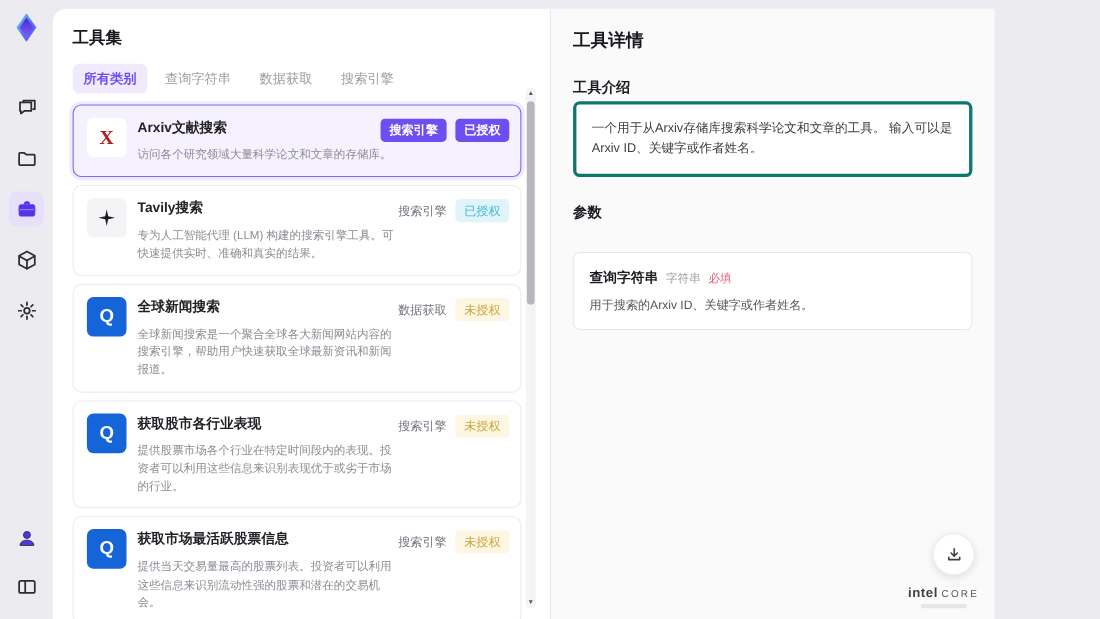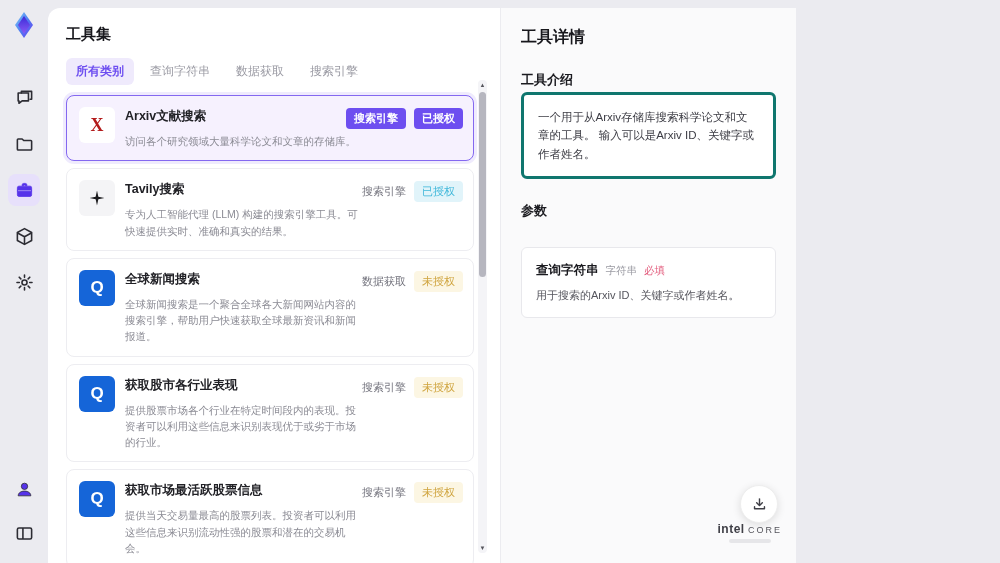--- a/index.html
+++ b/index.html
@@ -1,18 +1,18 @@
 <!DOCTYPE html>
 <html><head>
 <meta charset="utf-8">
 <style>
   * { margin:0; padding:0; box-sizing:border-box; }
   html,body { width:1000px; height:563px; overflow:hidden; }
   body { background:#ebebf0; font-family:"Liberation Sans","DejaVu Sans",sans-serif; color:#222; }
-  .app { display:flex; width:796px; height:563px; }
+  .app { display:flex; width:904px; height:563px; }
 
   
   .rail { width:48px; height:563px; background:#ebebf0; display:flex; flex-direction:column; align-items:center; flex:none; }
   .rail-logo { width:30px; height:30px; margin-top:10px; }
   .rail-nav { margin-top:42px; display:flex; flex-direction:column; gap:14px; align-items:center; }
   .rail-btn { width:32px; height:32px; border-radius:8px; display:flex; align-items:center; justify-content:center; cursor:pointer; }
   .rail-btn svg { stroke:#2c2c33; }
   .rail-btn.active { background:#e7e0fb; }
   .rail-btn.active svg { stroke:#5633ea; }
   .rail-spacer { flex:1; }
@@ -57,21 +57,21 @@
   .intro-box { margin-top:3px; background:#fff; border:3px solid #0f766e; border-radius:6px; padding:13px 14px; font-size:11.5px; color:#3c3c44; line-height:1.6; }
   .param-card { margin-top:27px; background:#fff; border:1px solid #e8e8ec; border-radius:6px; padding:14px; }
   .param-head { display:flex; align-items:baseline; gap:7px; }
   .param-name { font-size:12.5px; font-weight:bold; color:#1b1b20; }
   .param-type { font-size:10.5px; color:#9a9aa2; }
   .param-required { font-size:10.5px; color:#e35d7e; }
   .param-desc { font-size:11px; color:#55555d; margin-top:9px; }
 
   
   .fab { position:absolute; right:18px; bottom:40px; width:38px; height:38px; border-radius:50%; background:#fff; border:1px solid #eee; box-shadow:0 2px 8px rgba(0,0,0,.12); display:flex; align-items:center; justify-content:center; cursor:pointer; }
-  .brand { position:absolute; right:14px; bottom:20px; text-align:center; }
+  .brand { position:absolute; right:14px; bottom:10px; text-align:center; }
   .brand-row { font-size:12px; color:#3f3f46; }
   .brand-intel { font-weight:bold; letter-spacing:.5px; }
   .brand-core { font-size:9px; letter-spacing:2px; color:#55555c; }
   .brand-bar { width:42px; height:4px; background:#d9d9de; border-radius:2px; margin:3px auto 0; opacity:.6; }
 
   svg { display:block; }
 </style>
 </head>
 <body>
 

